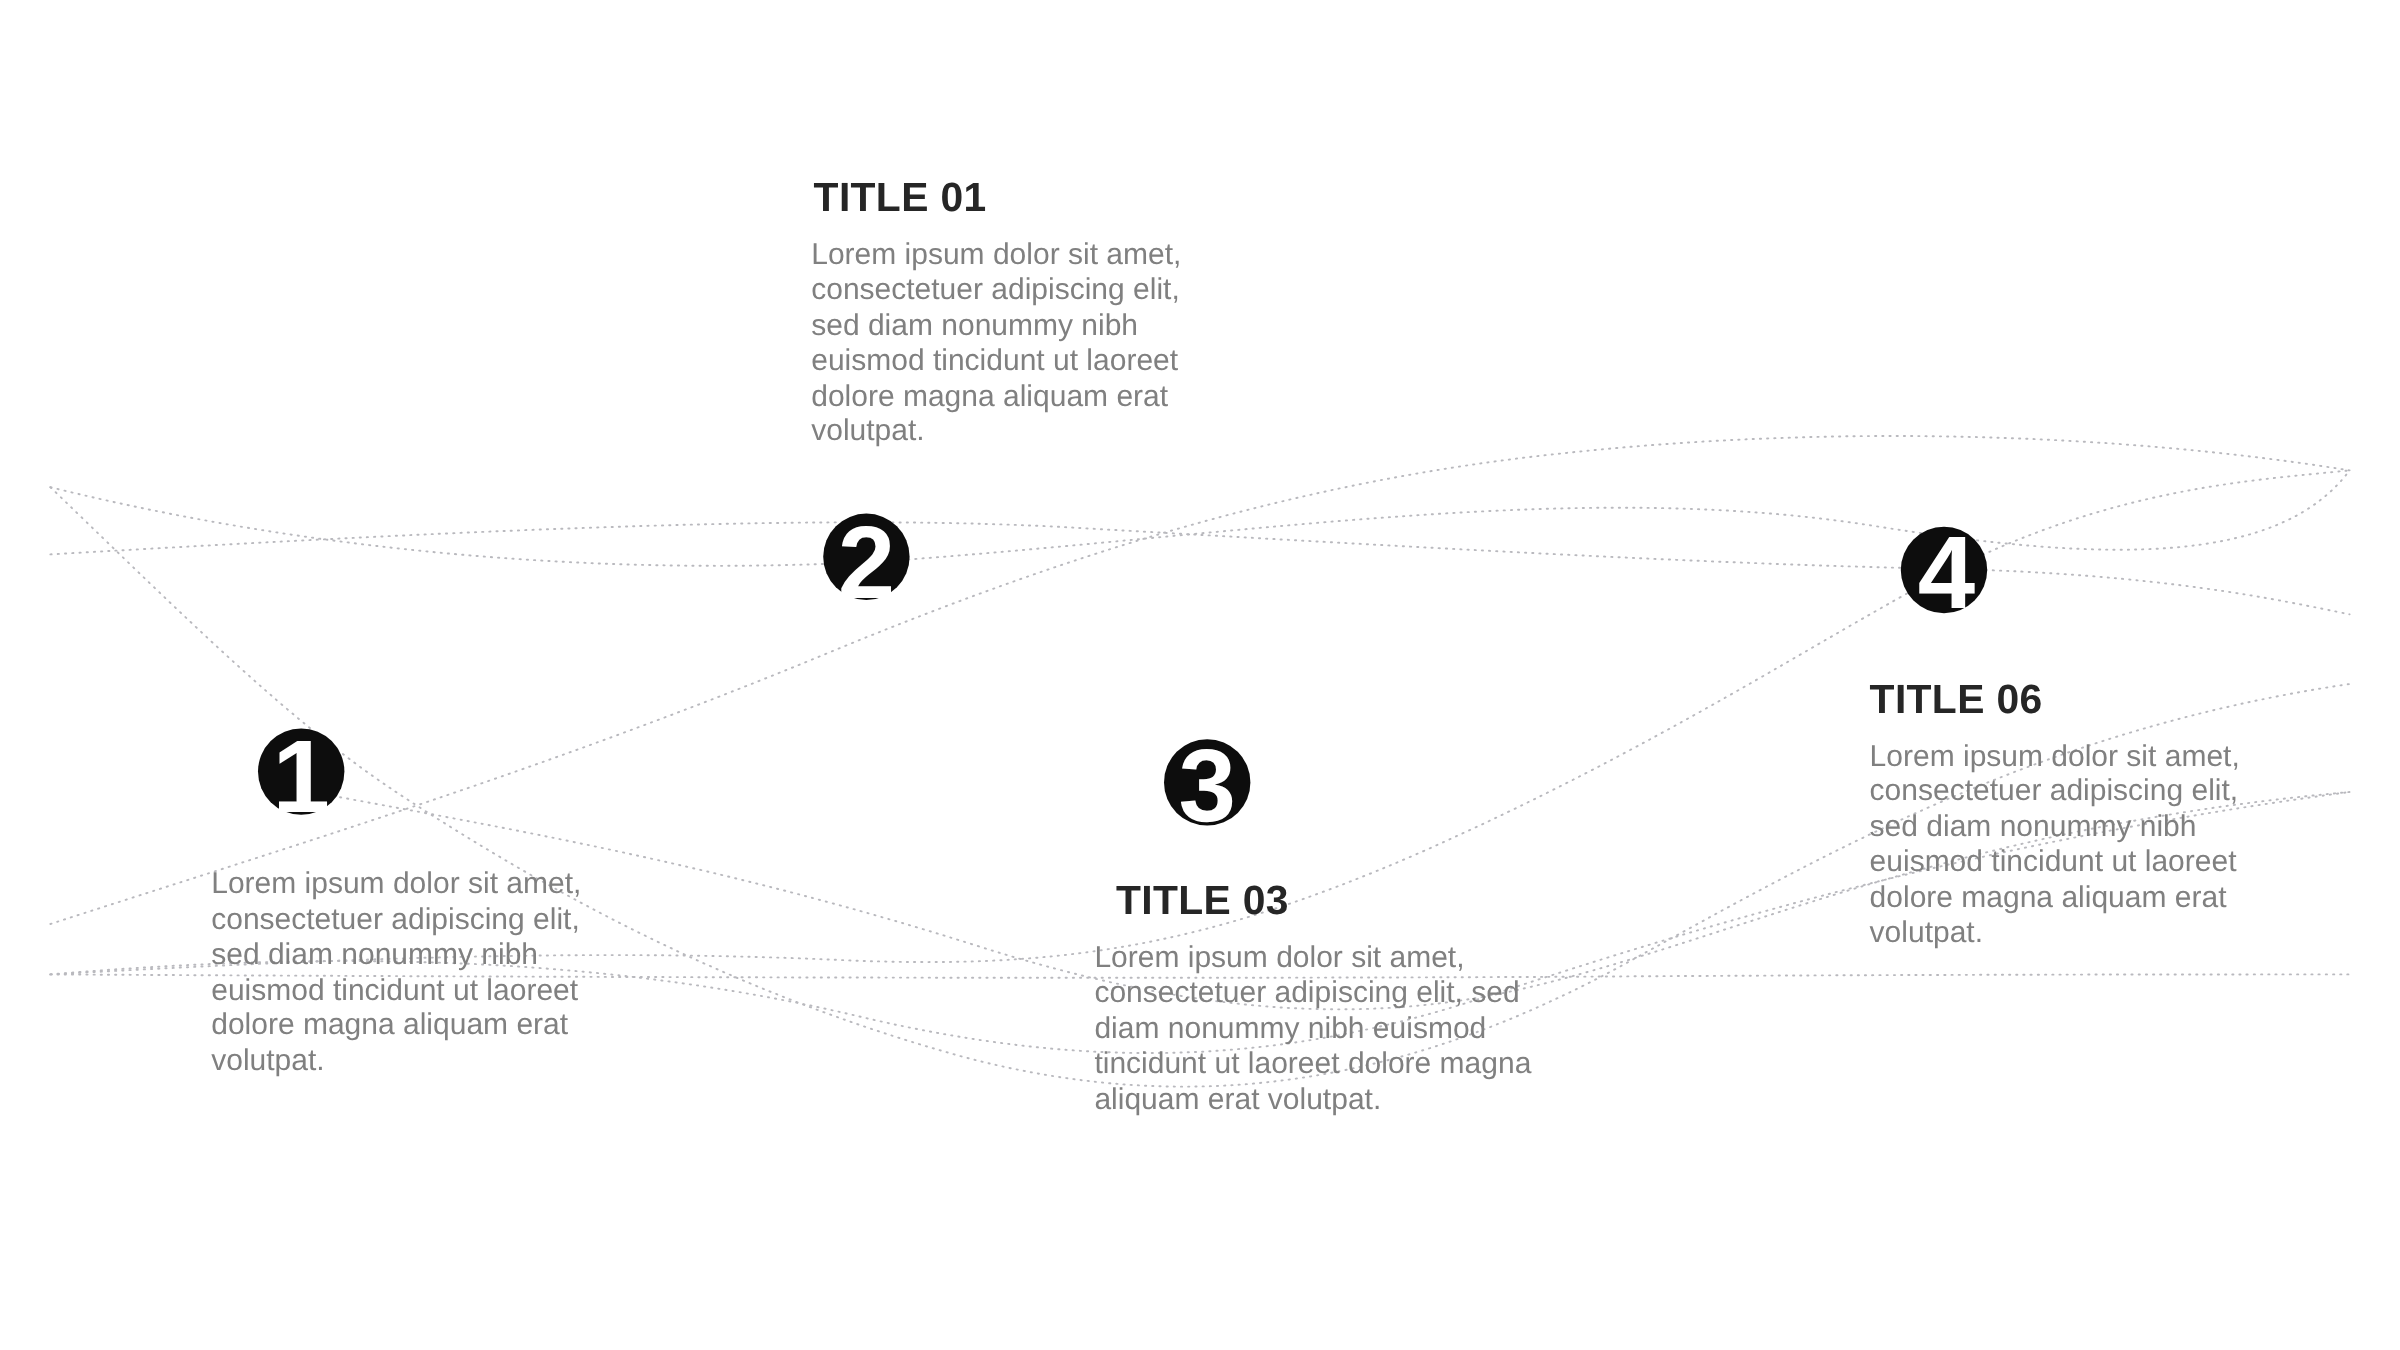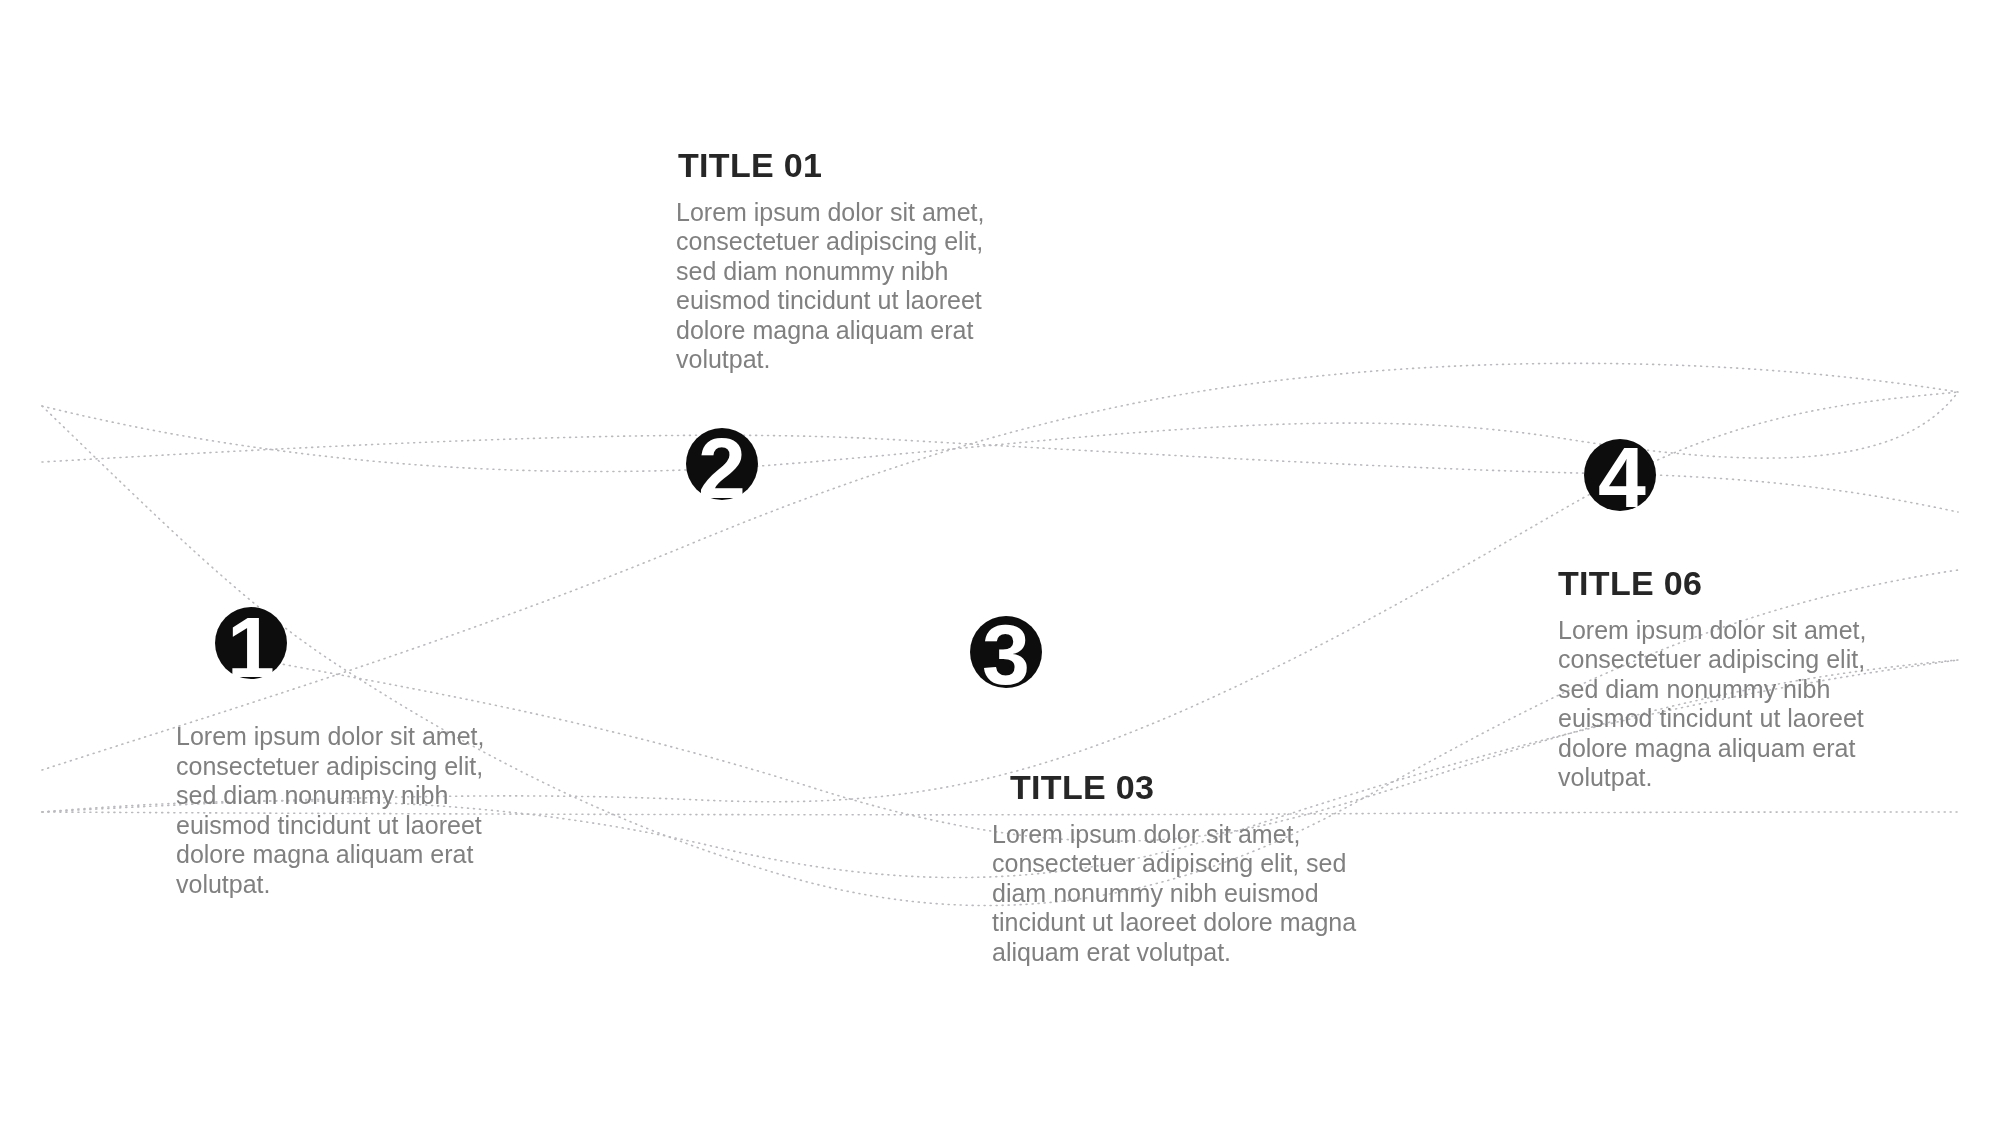--- a/index.html
+++ b/index.html
@@ -75,21 +75,21 @@
   }
   
   #block-01 { left: 176px; top: 722px; width: 330px; }
   #block-01 .title { margin-left: 24px; }
   #block-01 .body  { width: 320px; }
 
   #block-02 { left: 676px; top: 148px; width: 330px; }
   #block-02 .title { margin-left: 2px; }
   #block-02 .body  { width: 320px; }
 
-  #block-03 { left: 992px; top: 734px; width: 390px; margin-top: 36px; }
+  #block-03 { left: 912px; top: 734px; width: 390px; }
   #block-03 .title { margin-left: 18px; }
   #block-03 .body  { width: 380px; }
 
   #block-04 { left: 1558px; top: 566px; width: 340px; }
   #block-04 .title { margin-left: 0px; }
   #block-04 .body  { width: 330px; }
 </style>
 </head>
 <body style="background: rgb(255, 255, 255);">
 

